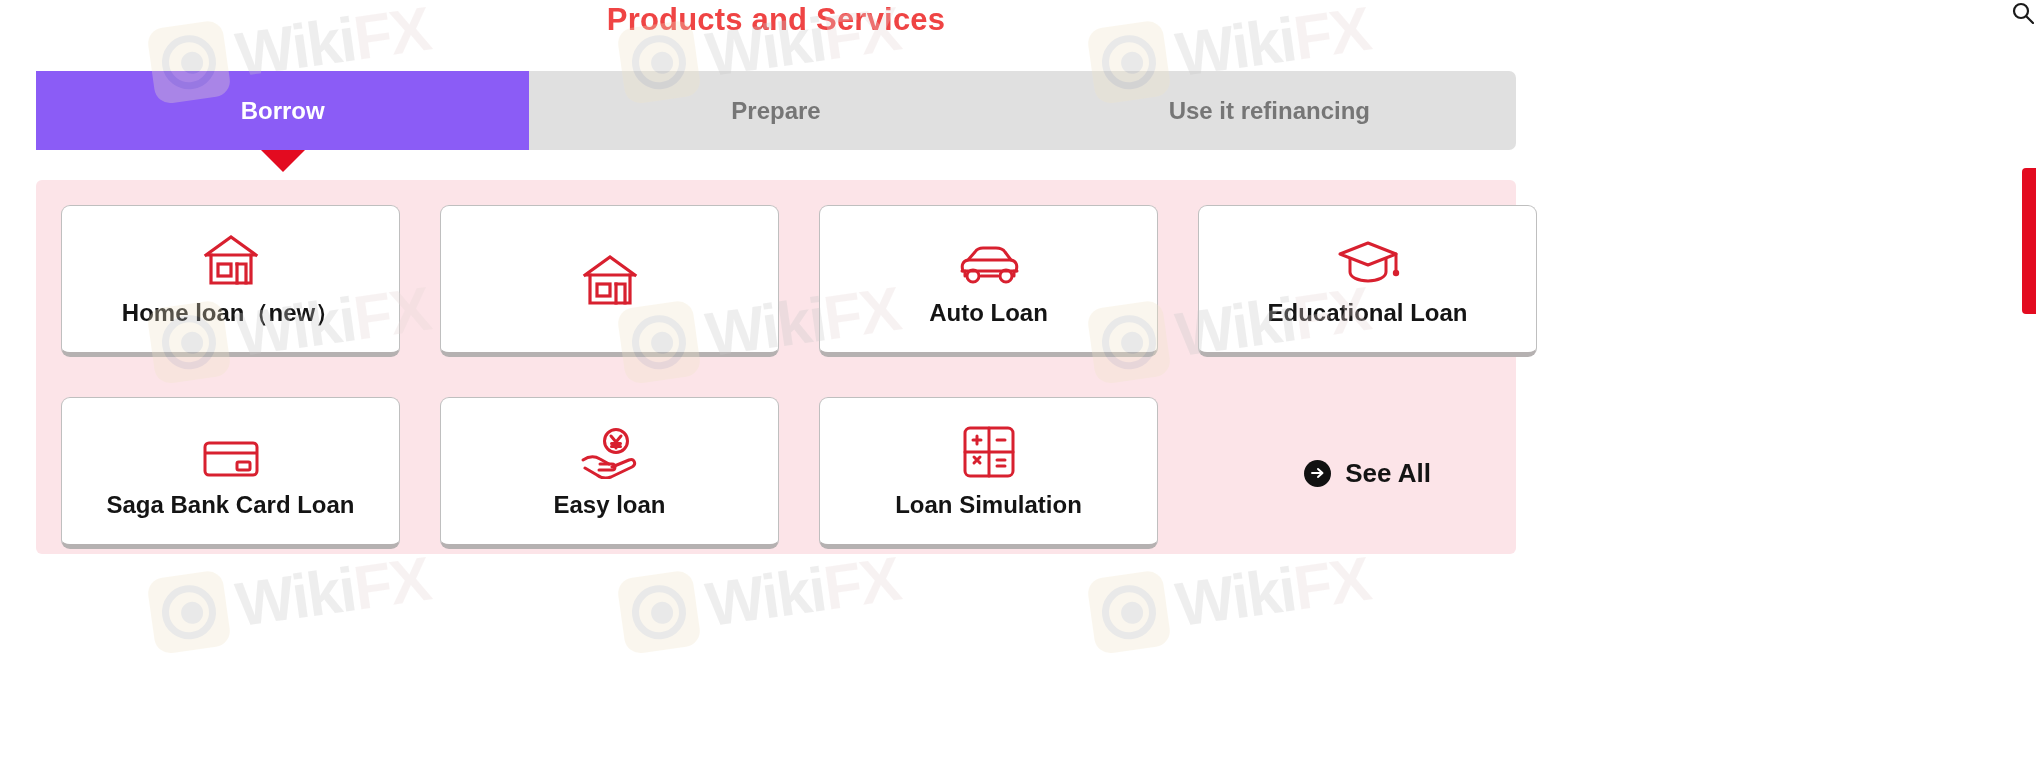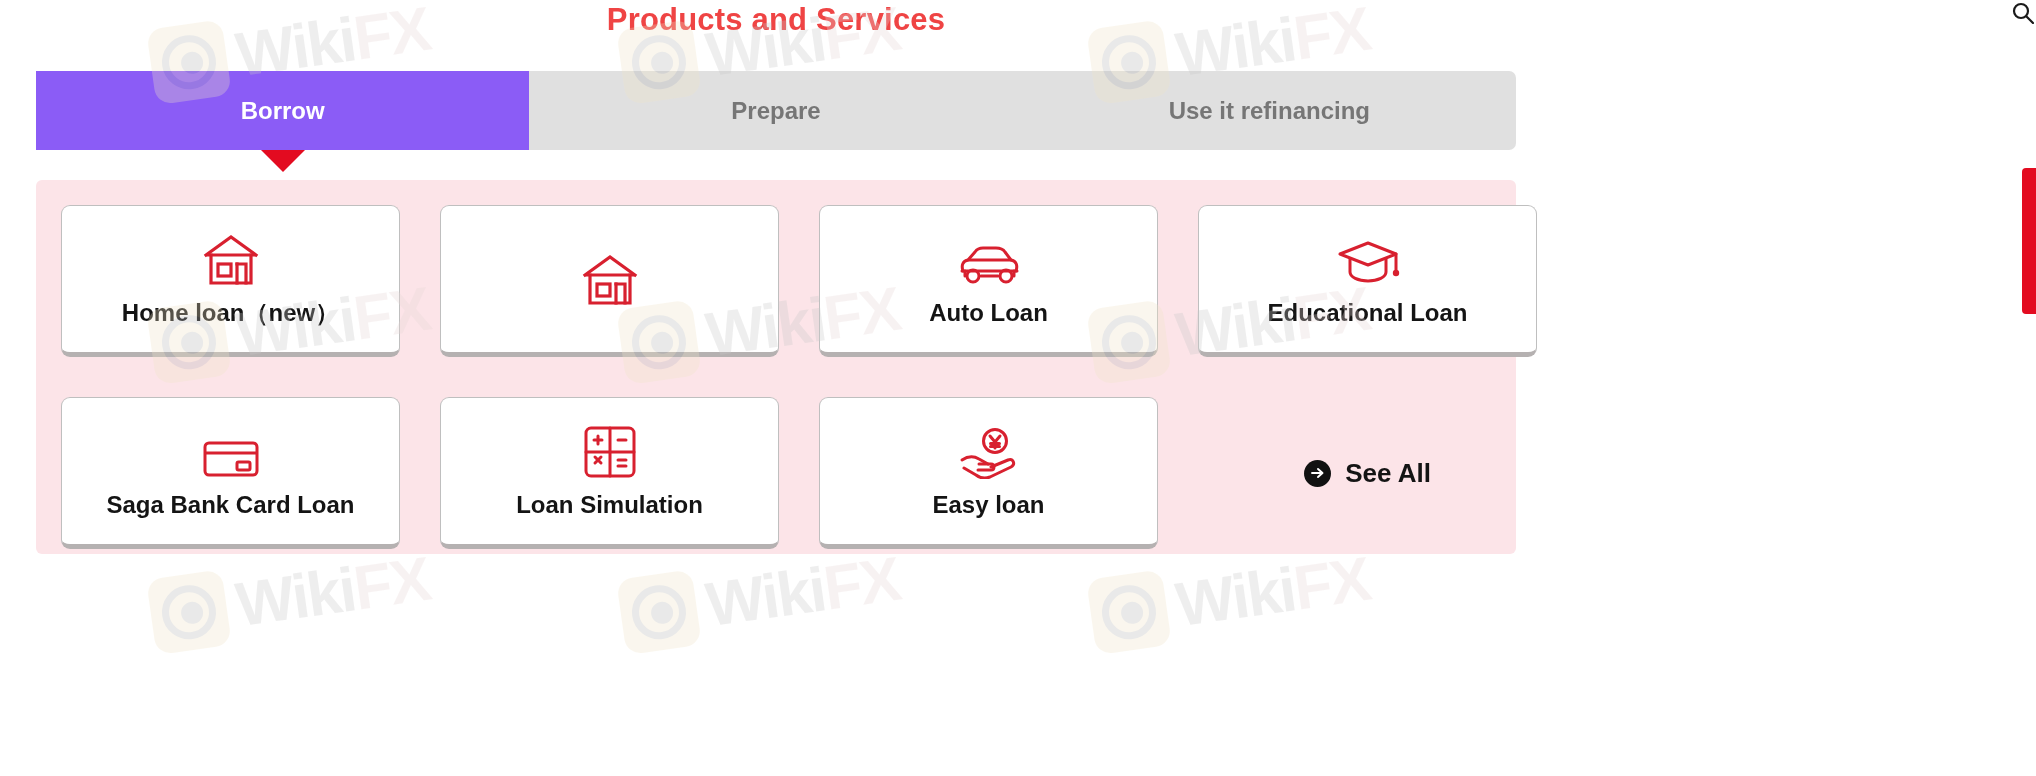--- a/index.html
+++ b/index.html
@@ -221,49 +221,49 @@
             <rect x="3" y="6" width="52" height="32" rx="4"></rect>
             <path d="M3 16 L55 16"></path>
             <rect x="35" y="25" width="13" height="8" rx="1.5"></rect>
           </svg>
         </span>
         <span class="label">Saga Bank Card Loan</span>
       </div>
 
       <div class="card">
         <span class="icon">
-          <svg width="54" height="54" viewBox="0 0 54 54" fill="none" stroke="#d8202f" stroke-width="3" stroke-linecap="round" stroke-linejoin="round">
-            <rect x="3" y="3" width="48" height="48" rx="5"></rect>
-            <path d="M27 3 L27 51"></path>
-            <path d="M3 27 L51 27"></path>
-            <path d="M11 15 L19 15 M15 11 L15 19"></path>
-            <path d="M35 15 L43 15"></path>
-            <path d="M12 32 L18 38 M18 32 L12 38"></path>
-            <path d="M35 35 L43 35 M35 41 L43 41"></path>
-          </svg>
-        </span>
-        <span class="label">Loan Simulation</span>
-      </div>
-
-      <div class="card">
-        <span class="icon">
           <svg width="62" height="52" viewBox="0 0 62 52" fill="none" stroke="#d8202f" stroke-width="3" stroke-linecap="round" stroke-linejoin="round">
             <circle cx="37" cy="14" r="11.5"></circle>
             <path d="M32 9 L37 15 L42 9"></path>
             <path d="M37 15 L37 21"></path>
             <path d="M32.5 16.5 L41.5 16.5"></path>
             <path d="M32.5 19.5 L41.5 19.5"></path>
             <path d="M4 33 C10 29 16 29 21 32 L30 37"></path>
             <path d="M21 37 L33 37 C37 37 37 43 33 43 L20 43"></path>
             <path d="M33 40 L50 33 C55 31 58 37 53 40 L32 50 C27 52 22 51 18 48 L6 41"></path>
           </svg>
         </span>
         <span class="label">Easy loan</span>
       </div>
 
+      <div class="card">
+        <span class="icon">
+          <svg width="54" height="54" viewBox="0 0 54 54" fill="none" stroke="#d8202f" stroke-width="3" stroke-linecap="round" stroke-linejoin="round">
+            <rect x="3" y="3" width="48" height="48" rx="5"></rect>
+            <path d="M27 3 L27 51"></path>
+            <path d="M3 27 L51 27"></path>
+            <path d="M11 15 L19 15 M15 11 L15 19"></path>
+            <path d="M35 15 L43 15"></path>
+            <path d="M12 32 L18 38 M18 32 L12 38"></path>
+            <path d="M35 35 L43 35 M35 41 L43 41"></path>
+          </svg>
+        </span>
+        <span class="label">Loan Simulation</span>
+      </div>
+
       <div class="see-all">
         <span class="arrow-circle">
           <svg width="16" height="14" viewBox="0 0 16 14" fill="none" stroke="#ffffff" stroke-width="1.9" stroke-linecap="round" stroke-linejoin="round">
             <path d="M2 7 L12 7"></path>
             <path d="M8 3 L12.5 7 L8 11"></path>
           </svg>
         </span>
         <span class="see-all-label">See All</span>
       </div>
 

